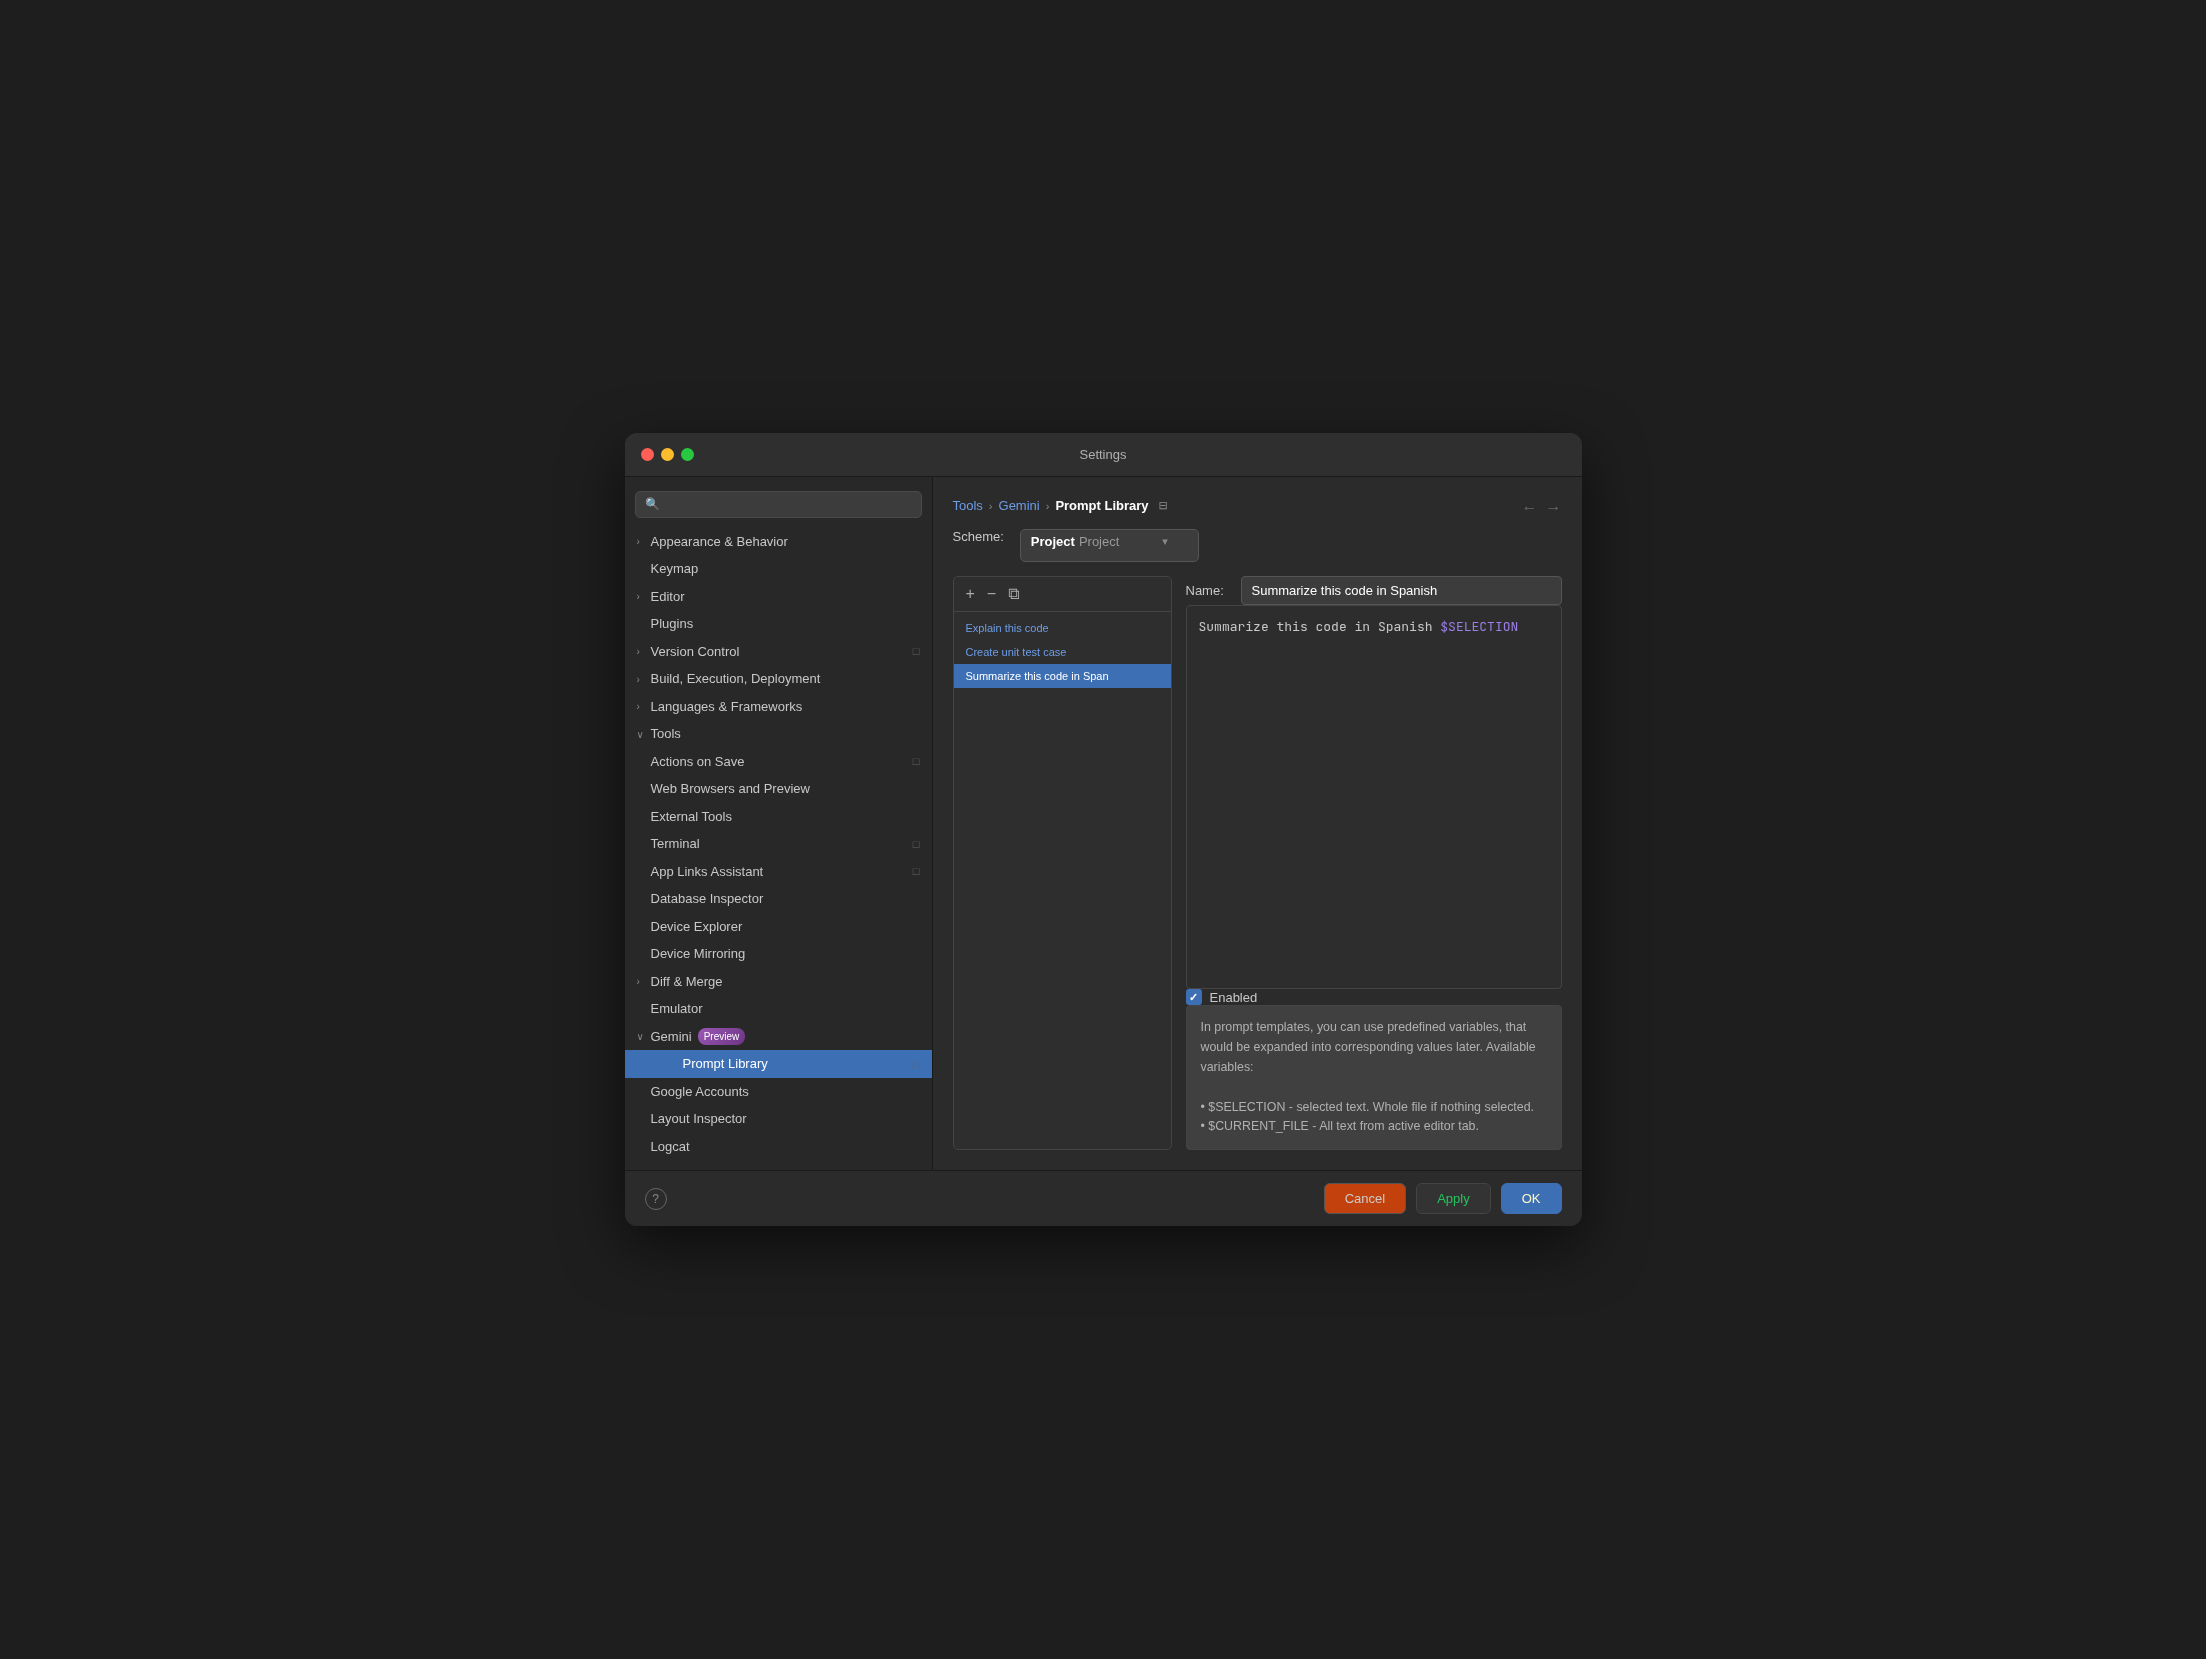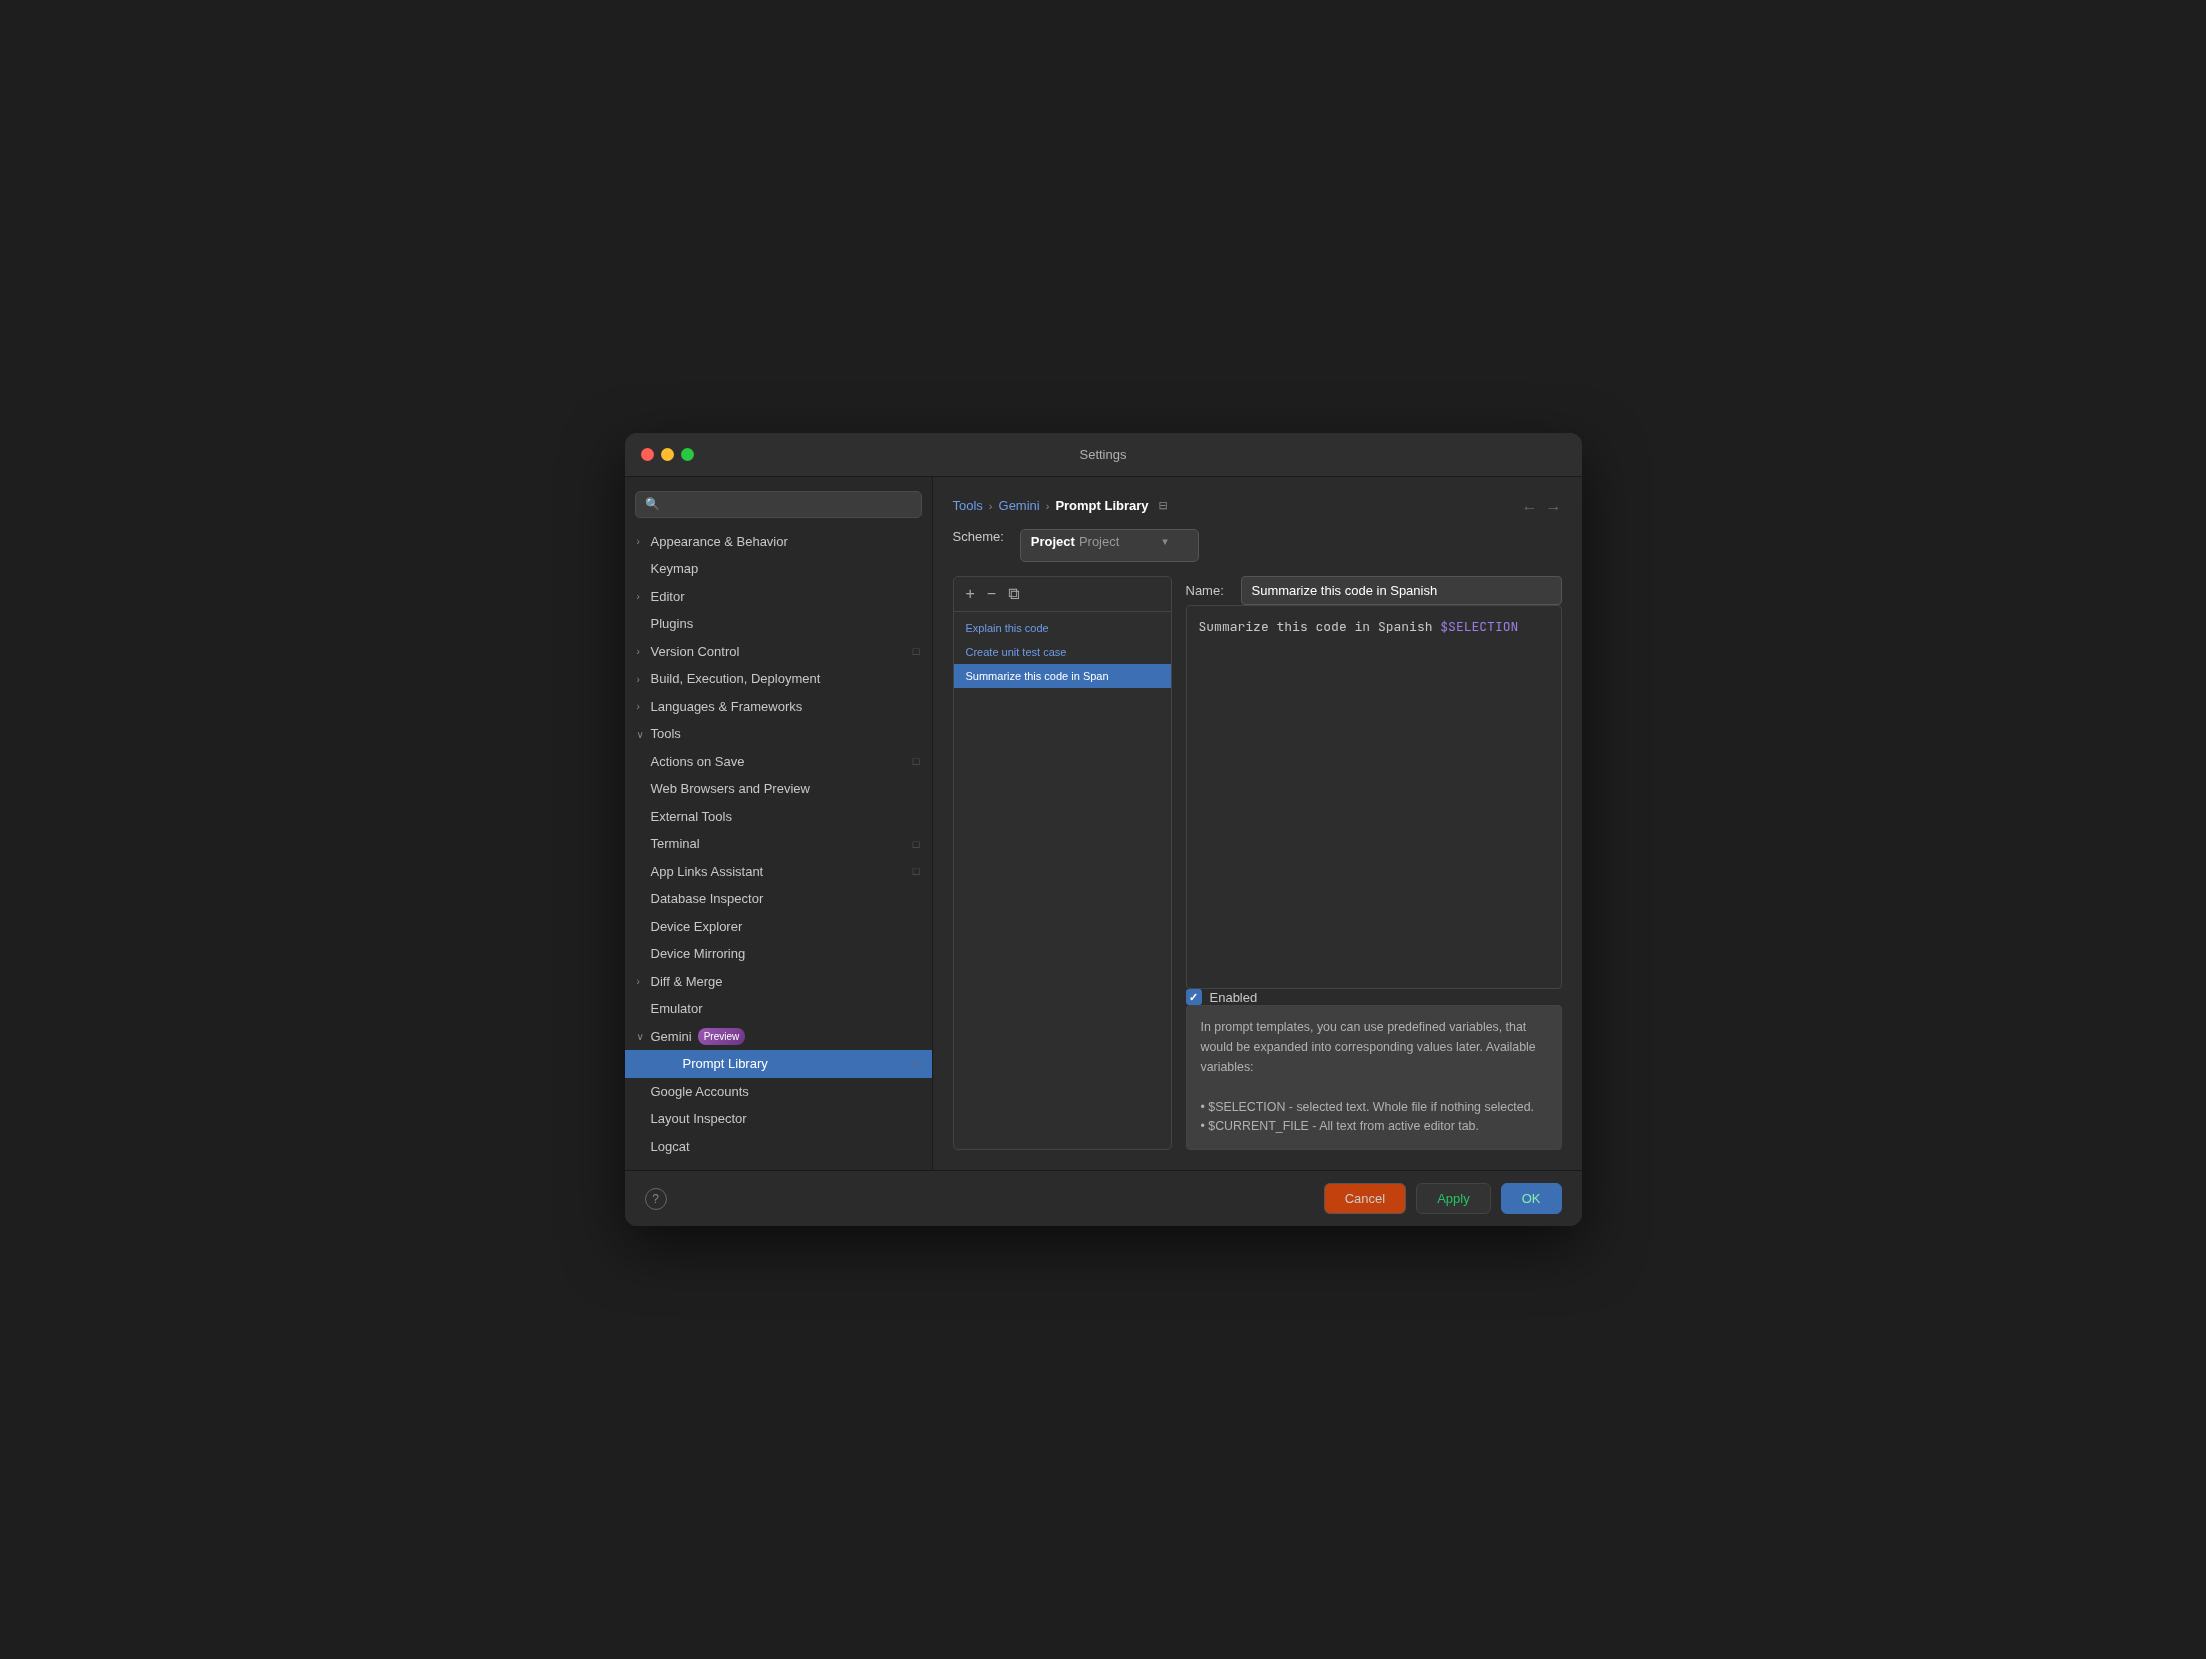--- a/index.html
+++ b/index.html
@@ -295,21 +295,21 @@
       border-radius: 6px;
       font-size: 13px;
       cursor: pointer;
       border: 1px solid #555;
       background: #c2410c;
       color: #ccc;
     }
     .btn-primary {
       background: #3d6fb5;
       border-color: #3d6fb5;
-      color: #86efac;
+      color: #fef9c3;
     }
     .btn-disabled {
       background: #333;
       color: #22c55e;
       border-color: #444;
       cursor: default;
     }
   </style>
 </head>
 <body>

